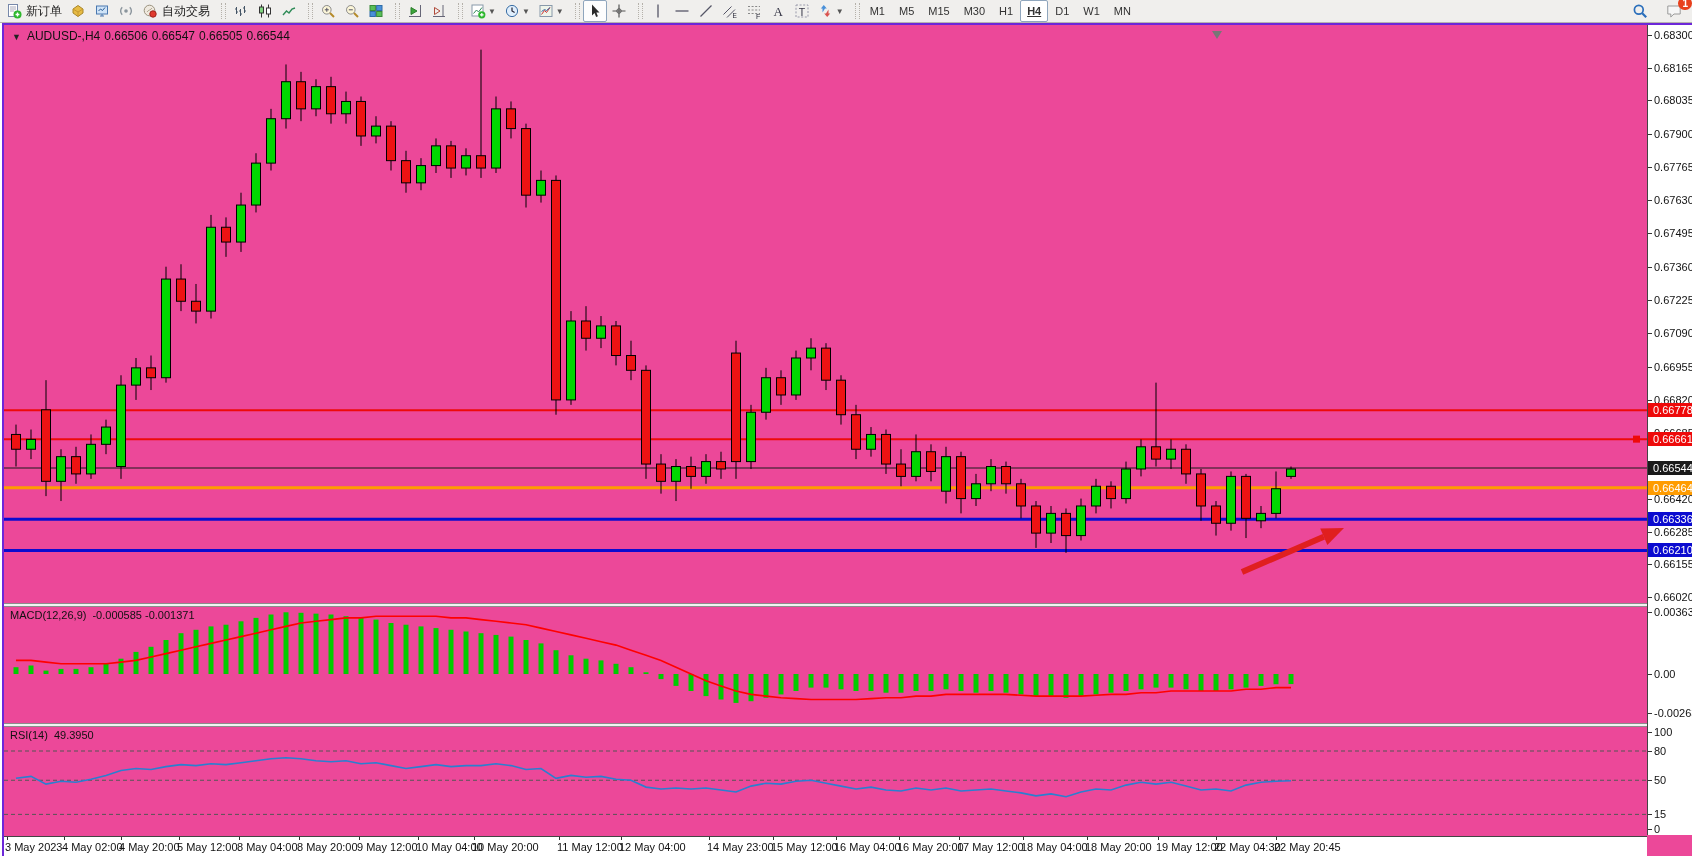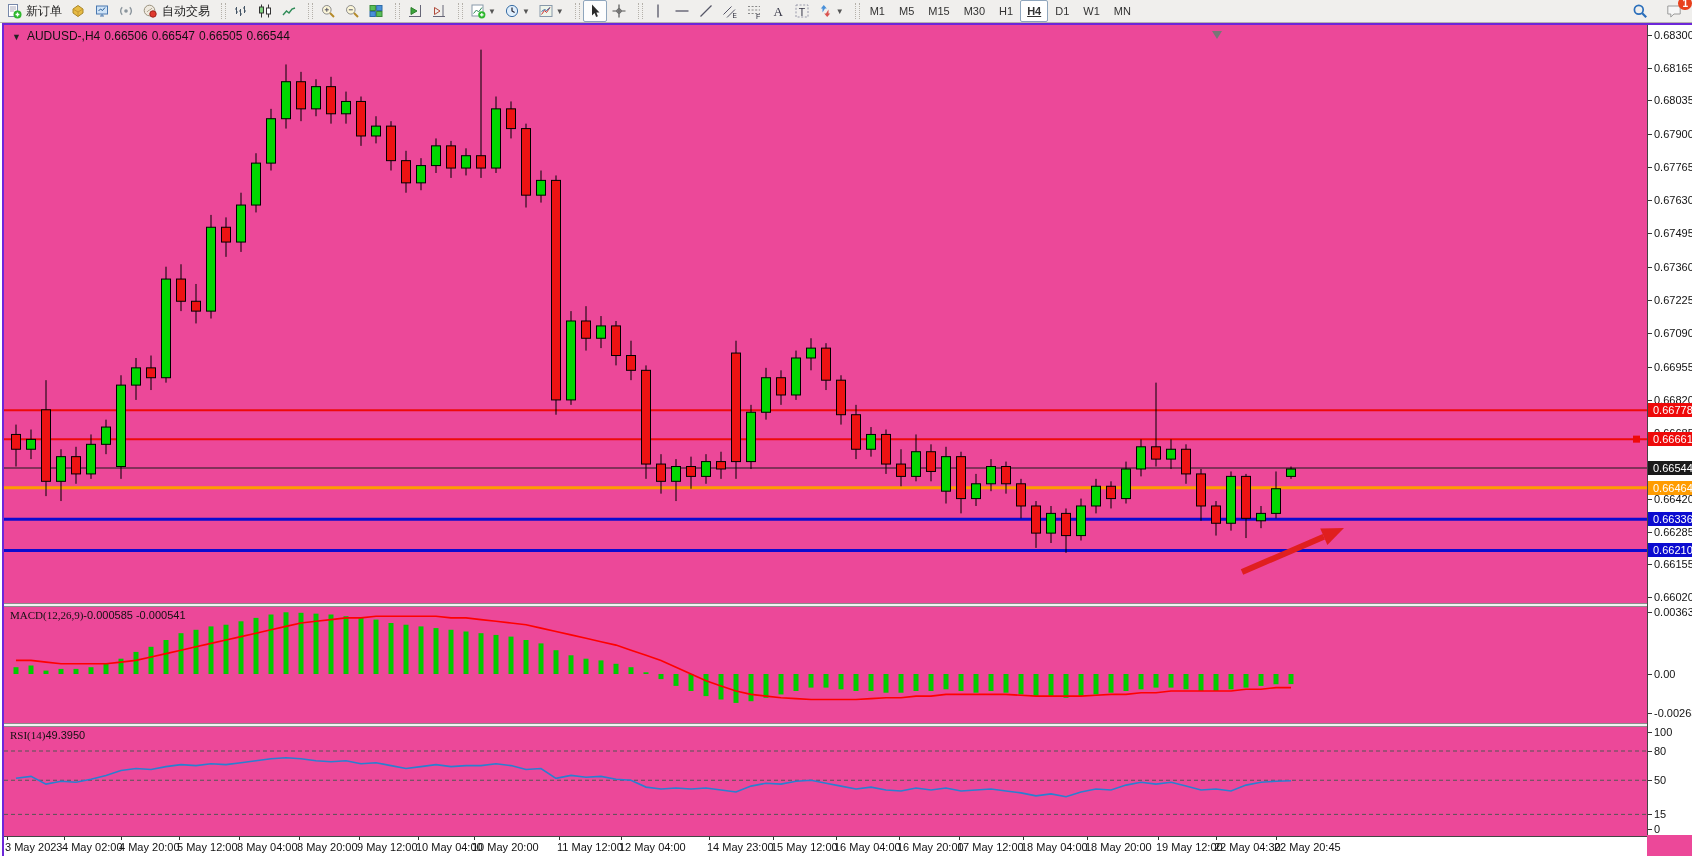--- a/index.html
+++ b/index.html
@@ -25,21 +25,21 @@
   #title .tri{font-size:9px;color:#222;margin-right:6px;}
   #title span{margin-right:4px;}
   #chart-svg{position:absolute;left:0;top:0;}
   .pane-sep{position:absolute;left:0;width:1643px;border-top:1px solid #8c8c8c;border-bottom:1px solid #8c8c8c;height:2px;background:#f2f2f2;z-index:5;}
   
   #yaxis{position:absolute;left:1643px;top:0;width:44px;height:810px;border-left:1px solid #444;background:#fff;z-index:10;text-decoration:underline;}
   .tick{position:absolute;left:6px;font-size:11px;color:#111;}
   .tickmark{position:absolute;left:0;width:4px;border-top:1px solid #333;}
   .badge{position:absolute;left:0px;width:44px;font-size:11px;color:#fff;text-align:left;padding-left:5px;height:14px;line-height:14px;z-index:12;}
   .ind-lab{position:absolute;font-size:11px;color:#111;z-index:8;}
-  .ind-lab b{font-weight:normal;font-family:Liberation Serif, serif;}
+  .ind-lab b{font-weight:normal;margin-right:6px;}
   
   #xaxis{position:absolute;left:0;top:811px;width:1643px;height:19px;border-top:1px solid #444;background:#fff;}
   .xlabel{position:absolute;top:4px;font-size:11px;color:#111;}
   .xtick{position:absolute;top:0;width:1px;height:3px;background:#333;}
 </style>
 </head>
 <body>
 
 <div id="app">
   <div id="toolbar">
@@ -582,21 +582,21 @@
         <line x1="0" y1="726" x2="1643" y2="726" stroke="#555" stroke-width="1" stroke-dasharray="4,3"></line>
         <line x1="0" y1="755.25" x2="1643" y2="755.25" stroke="#555" stroke-width="1" stroke-dasharray="4,3"></line>
         <line x1="0" y1="789.375" x2="1643" y2="789.375" stroke="#555" stroke-width="1" stroke-dasharray="4,3"></line>
         <polyline fill="none" stroke="#2a7fd0" stroke-width="1.6" points="12,753.3 27,751.4 42,759.1 57,756.2 72,757.2 87,754.3 102,750.4 117,745.5 132,743.5 147,744.5 162,741.6 177,739.6 192,740.6 207,738.7 222,739.6 237,737.7 252,735.8 267,733.8 282,732.8 297,733.8 312,735.8 327,736.7 342,735.8 357,738.7 372,737.7 387,740.6 402,743.5 417,741.6 432,739.6 447,741.6 462,740.6 477,740.6 492,738.7 507,740.6 522,744.5 537,743.5 552,753.3 567,750.4 582,752.3 597,751.4 612,754.3 627,755.3 642,762.1 657,764.0 672,763.0 687,764.0 702,763.0 717,765.0 732,767.0 747,761.1 762,758.2 777,759.1 792,756.2 807,755.3 822,758.2 837,761.1 852,764.0 867,762.1 882,765.0 897,766.0 912,763.0 927,765.0 942,763.0 957,766.0 972,765.0 987,764.0 1002,766.0 1017,767.9 1032,770.9 1047,768.9 1062,771.8 1077,767.0 1092,764.0 1107,765.0 1122,760.1 1137,757.2 1152,759.1 1167,757.2 1182,761.1 1197,765.0 1212,764.0 1227,766.0 1242,760.1 1257,757.2 1272,756.2 1287,755.8"></polyline>
       </svg>
 
     <div class="pane-sep" style="top:578px"></div>
     <div class="pane-sep" style="top:698px"></div>
 
     <div class="ind-lab" style="left:6px;top:584px">
-      <b>MACD(12,26,9)</b><span>-0.000585</span>&nbsp;<span>-0.000541</span>
+      <b>MACD(12,26,9)</b><span>-0.000585</span>&nbsp;<span>-0.001371</span>
     </div>
     <div class="ind-lab" style="left:6px;top:704px">
       <b>RSI(14)</b><span>49.3950</span>
     </div>
 
     <div id="yaxis">
         <div class="tickmark" style="top:9.847479999999507px"></div>
         <div class="tick" style="top:3.847479999999507px">0.68300</div>
         <div class="tickmark" style="top:43.14793000000134px"></div>
         <div class="tick" style="top:37.14793000000134px">0.68165</div>

